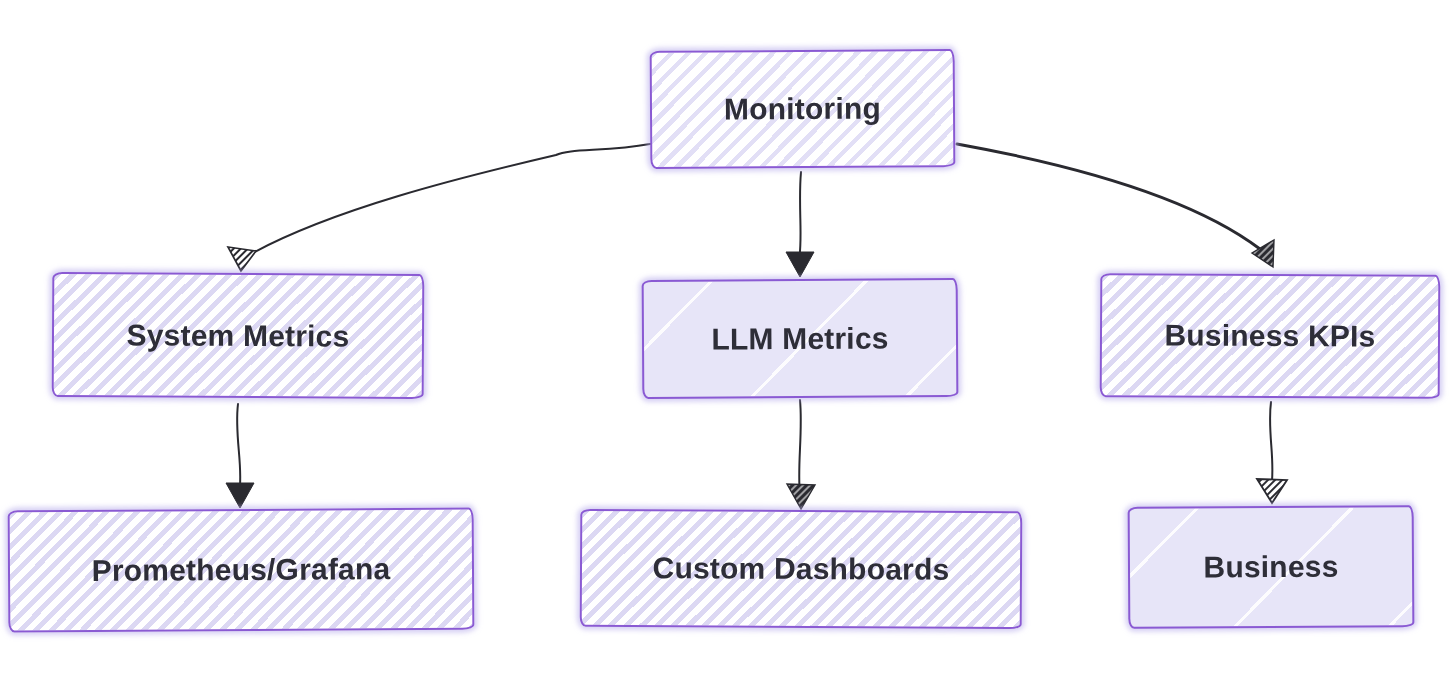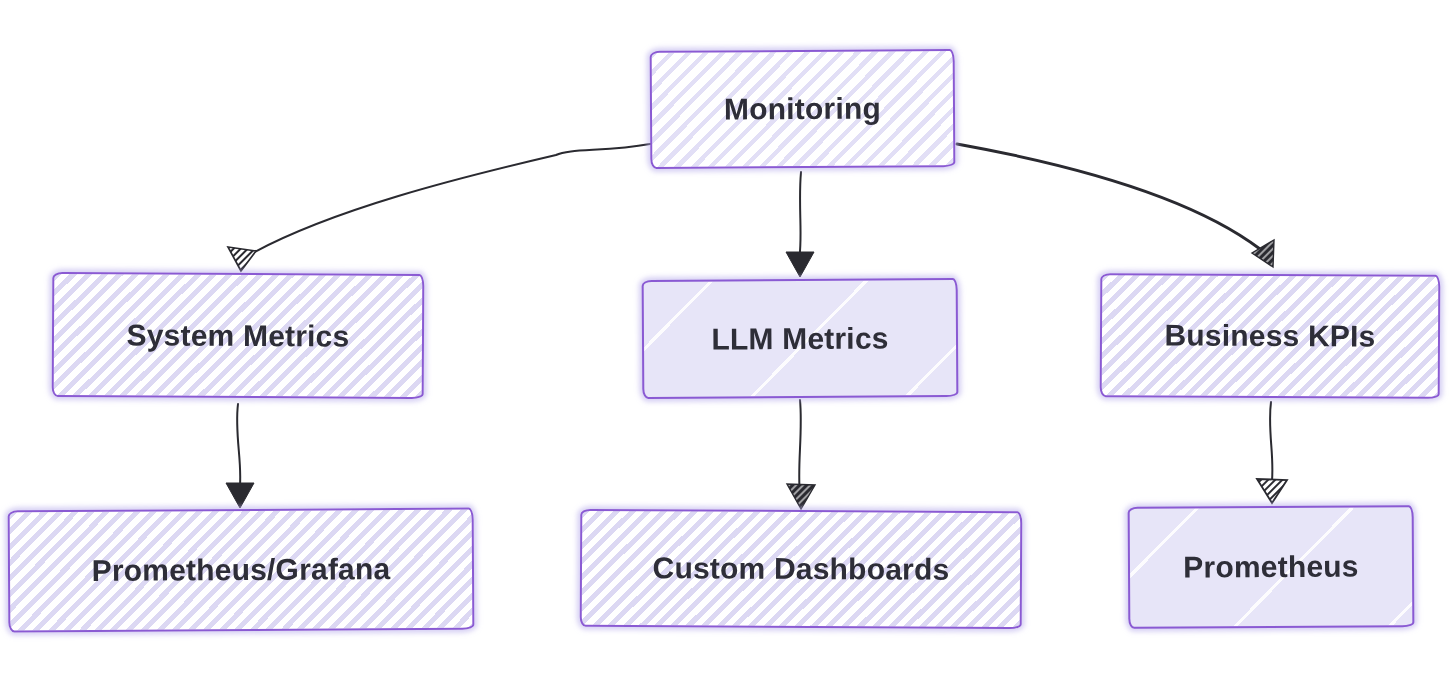--- a/index.html
+++ b/index.html
@@ -110,16 +110,16 @@
 
   <div class="node fill-hatch r-neg" style="left:8px;top:509px;width:466px;height:122px">
     <span class="label">Prometheus/Grafana</span>
   </div>
 
   <div class="node fill-hatch r-pos" style="left:580px;top:510px;width:442px;height:118px">
     <span class="label">Custom Dashboards</span>
   </div>
 
   <div class="node fill-solid r-neg" style="left:1128px;top:506px;width:286px;height:122px">
-    <span class="label">Prometheus</span>
+    <span class="label">Business</span>
   </div>
 
 </div>
 
 </body></html>

